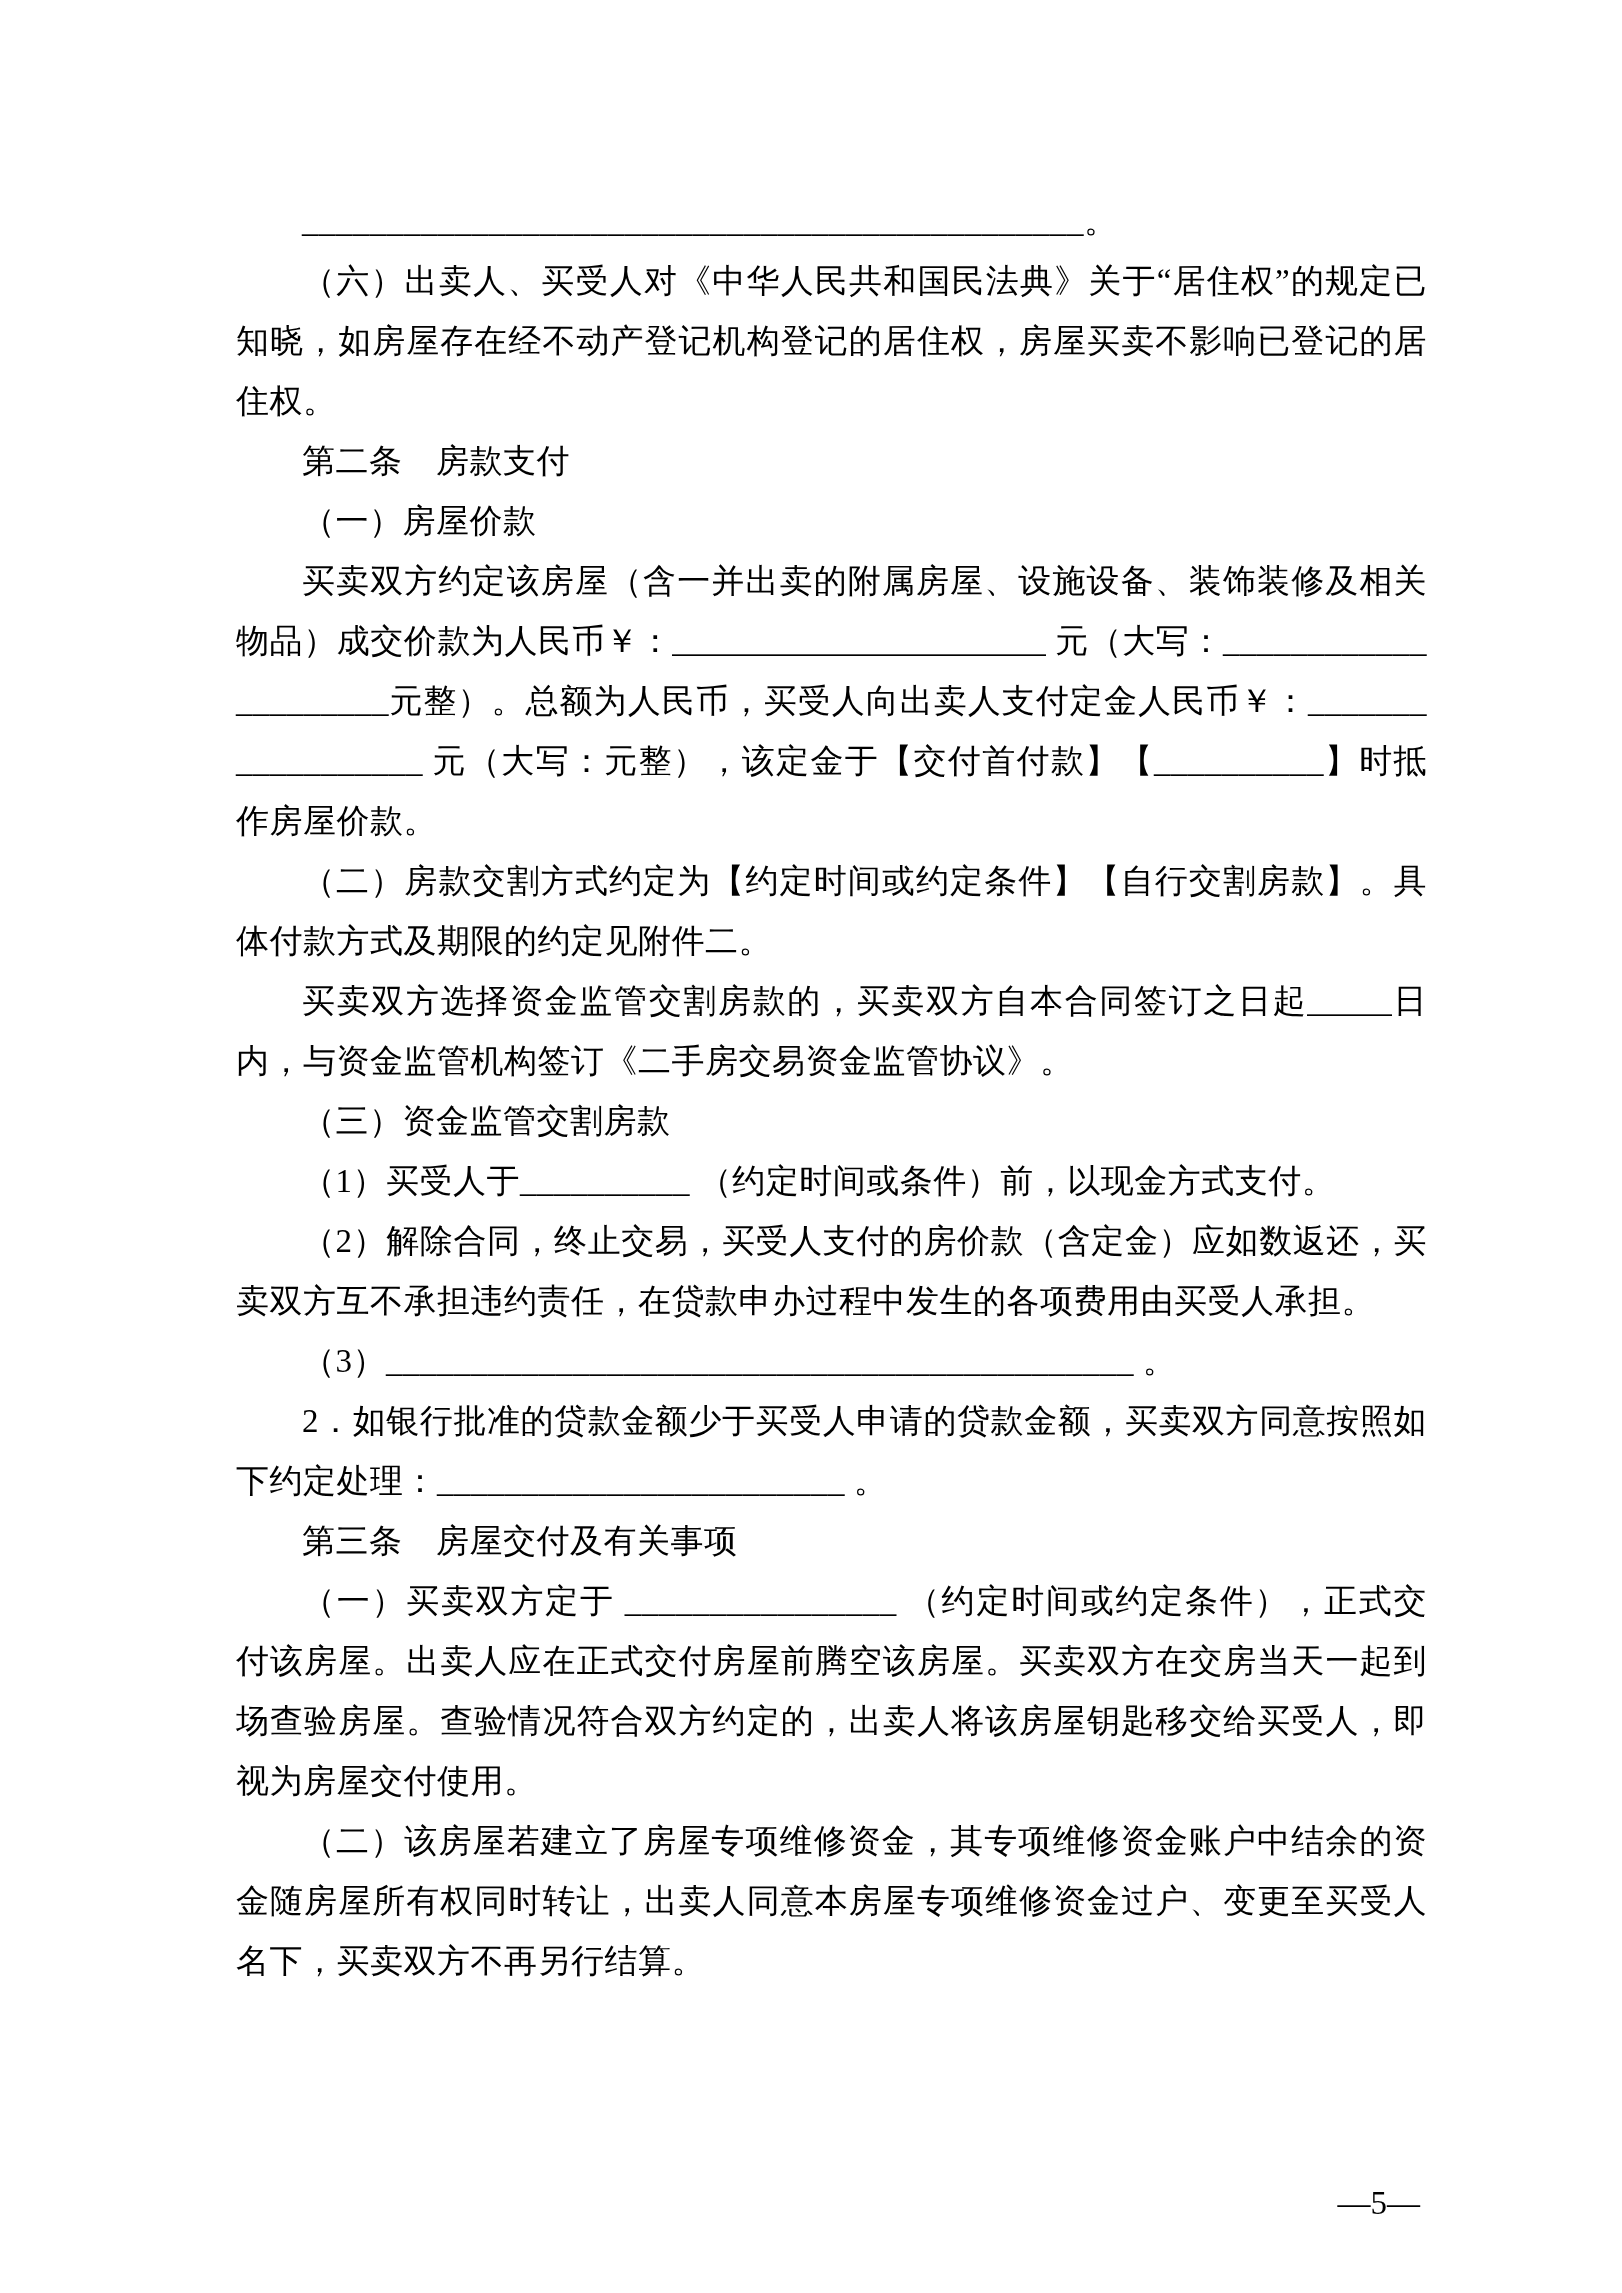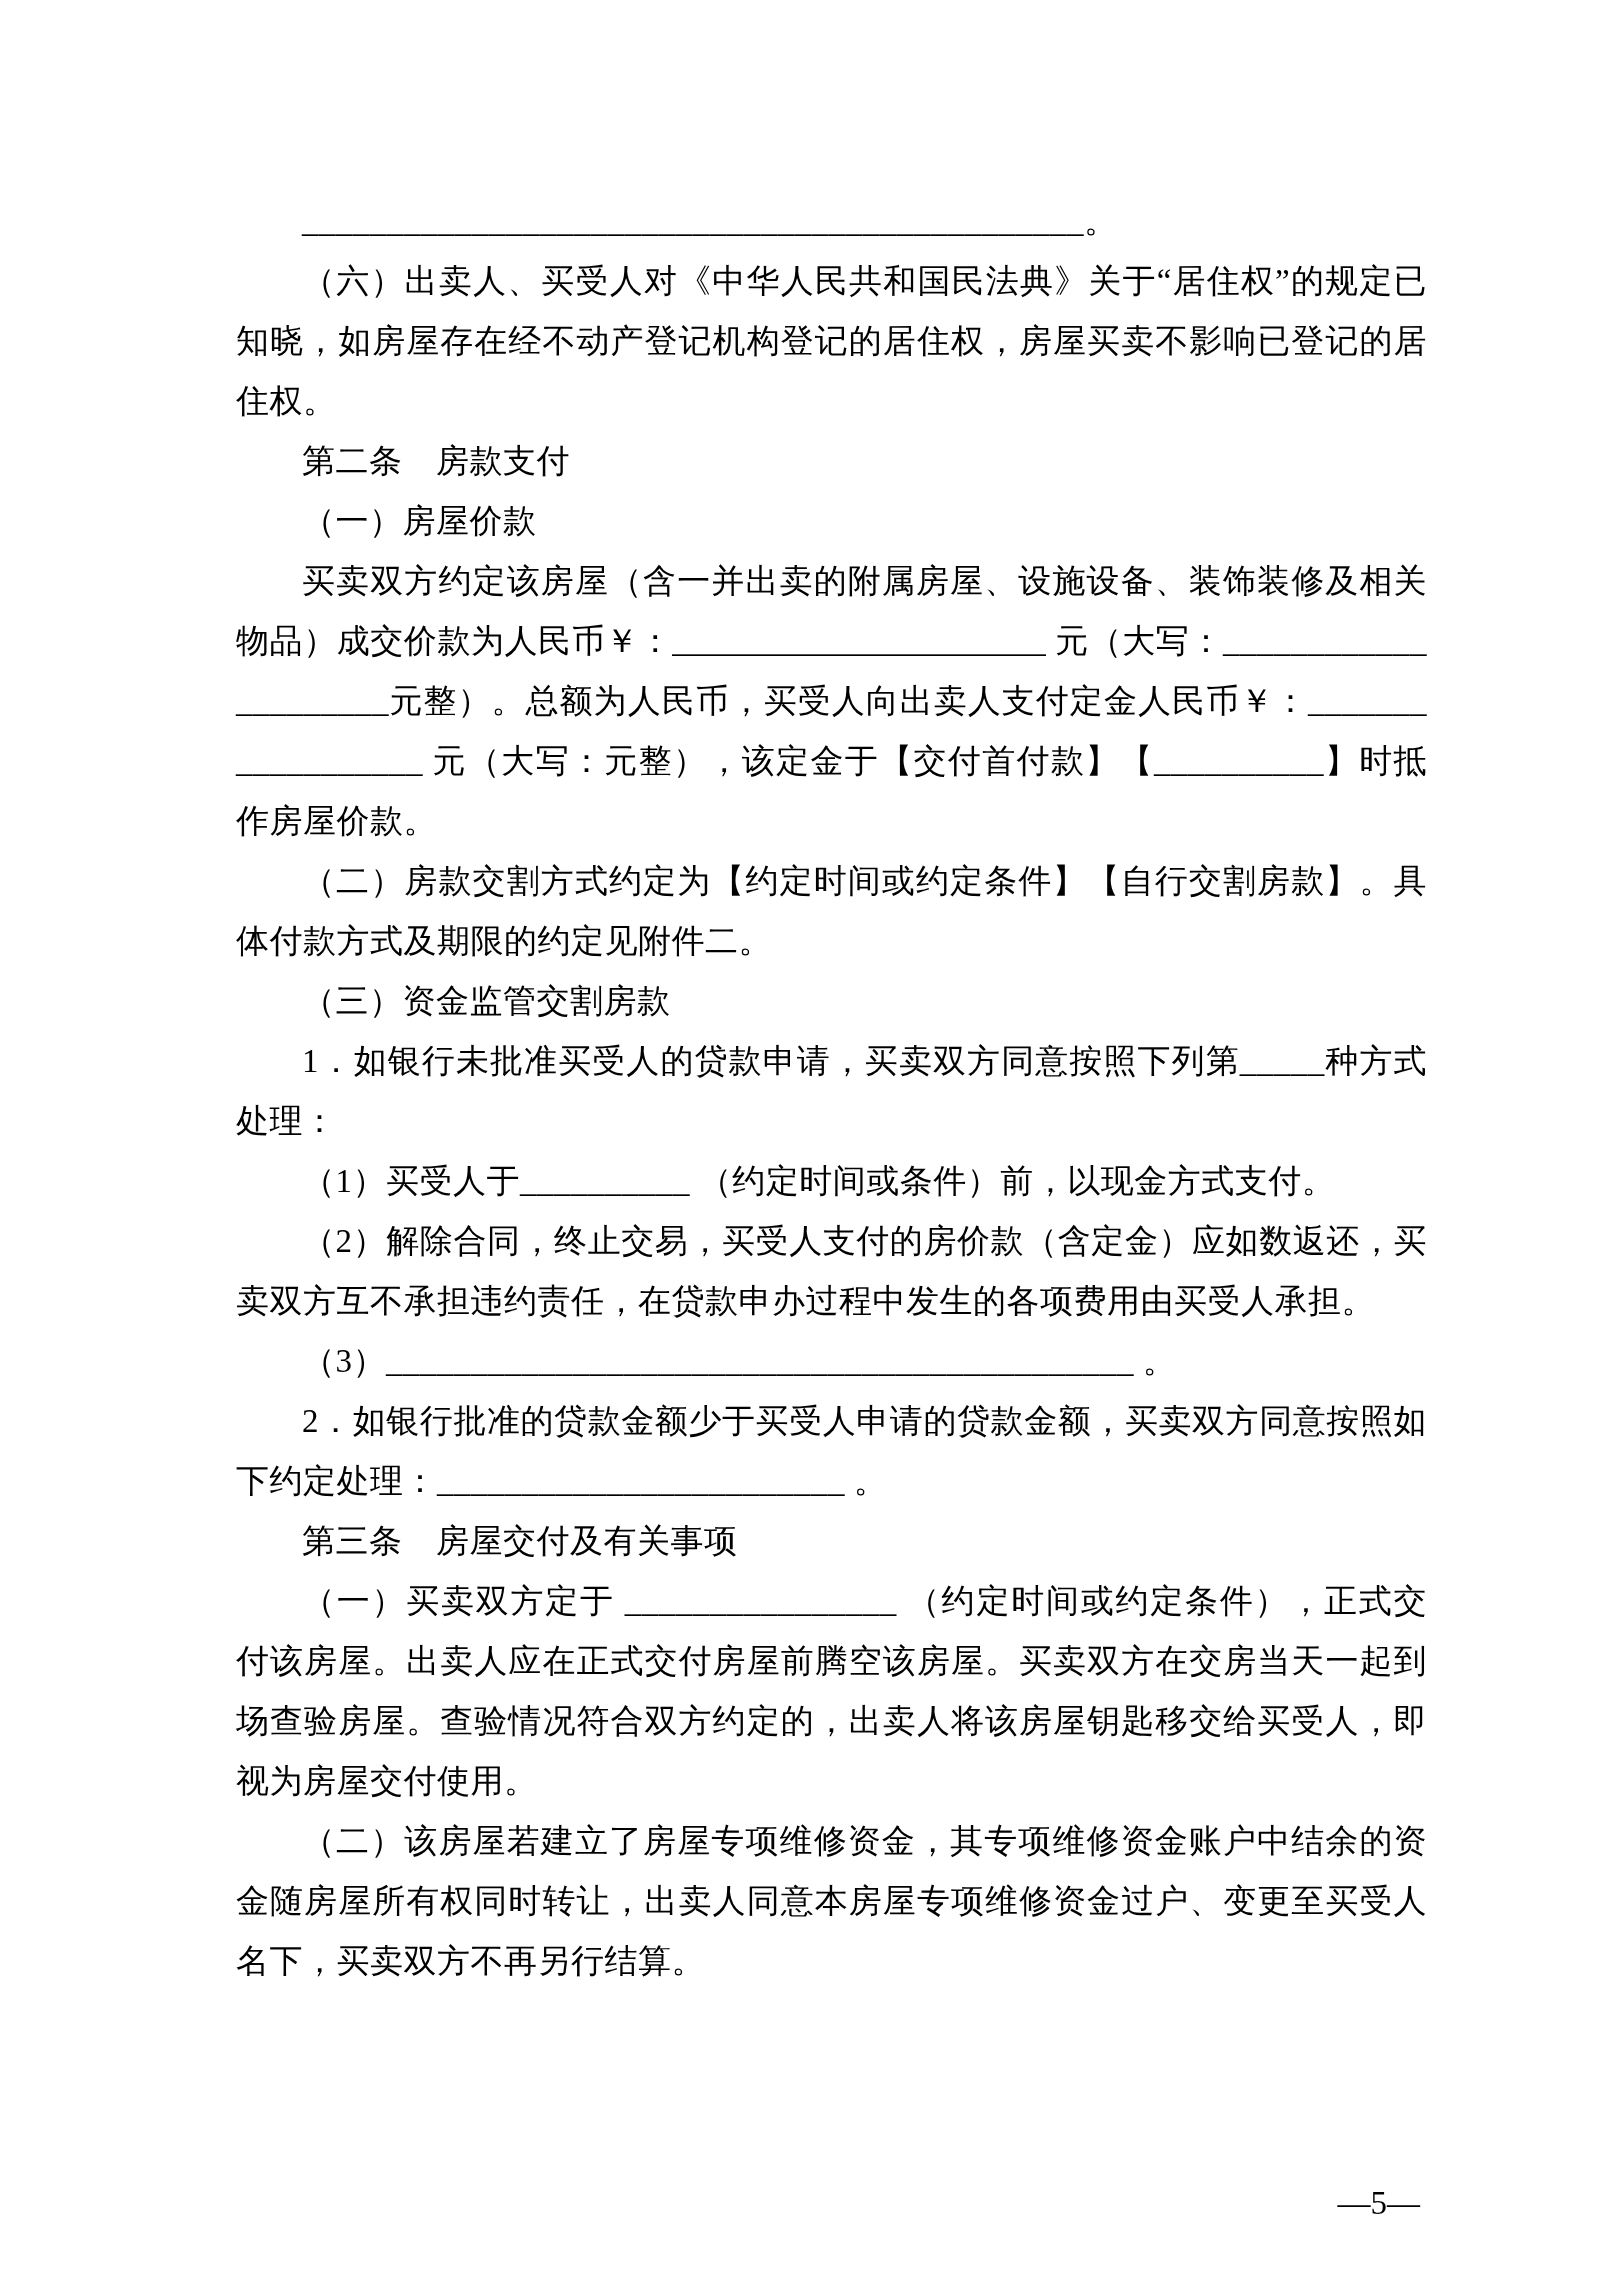--- a/index.html
+++ b/index.html
@@ -46,22 +46,22 @@
 
 <div class="page">
   <div class="content" id="doc-content">
 
   <p>______________________________________________。</p>
       <p>（六）出卖人、买受人对《中华人民共和国民法典》关于“居住权”的规定已知晓，如房屋存在经不动产登记机构登记的居住权，房屋买卖不影响已登记的居住权。</p>
       <p>第二条　房款支付</p>
       <p>（一）房屋价款</p>
       <p>买卖双方约定该房屋（含一并出卖的附属房屋、设施设备、装饰装修及相关物品）成交价款为人民币￥：______________________ 元（大写：_____________________元整）。总额为人民币，买受人向出卖人支付定金人民币￥：__________________ 元（大写：元整），该定金于【交付首付款】【__________】时抵作房屋价款。</p>
       <p>（二）房款交割方式约定为【约定时间或约定条件】【自行交割房款】。具体付款方式及期限的约定见附件二。</p>
+      <p>买卖双方选择资金监管交割房款的，买卖双方自本合同签订之日起_____日内，与资金监管机构签订《二手房交易资金监管协议》。</p>
       <p>（三）资金监管交割房款</p>
-      <p>1．如银行未批准买受人的贷款申请，买卖双方同意按照下列第_____种方式处理：</p>
       <p>（1）买受人于__________ （约定时间或条件）前，以现金方式支付。</p>
       <p>（2）解除合同，终止交易，买受人支付的房价款（含定金）应如数返还，买卖双方互不承担违约责任，在贷款申办过程中发生的各项费用由买受人承担。</p>
       <p>（3）____________________________________________ 。</p>
       <p>2．如银行批准的贷款金额少于买受人申请的贷款金额，买卖双方同意按照如下约定处理：________________________ 。</p>
       <p>第三条　房屋交付及有关事项</p>
       <p>（一）买卖双方定于 ________________ （约定时间或约定条件），正式交付该房屋。出卖人应在正式交付房屋前腾空该房屋。买卖双方在交房当天一起到场查验房屋。查验情况符合双方约定的，出卖人将该房屋钥匙移交给买受人，即视为房屋交付使用。</p>
       <p>（二）该房屋若建立了房屋专项维修资金，其专项维修资金账户中结余的资金随房屋所有权同时转让，出卖人同意本房屋专项维修资金过户、变更至买受人名下，买卖双方不再另行结算。</p>
     </div>
   <div class="pagenum">—5—</div>
 </div>

